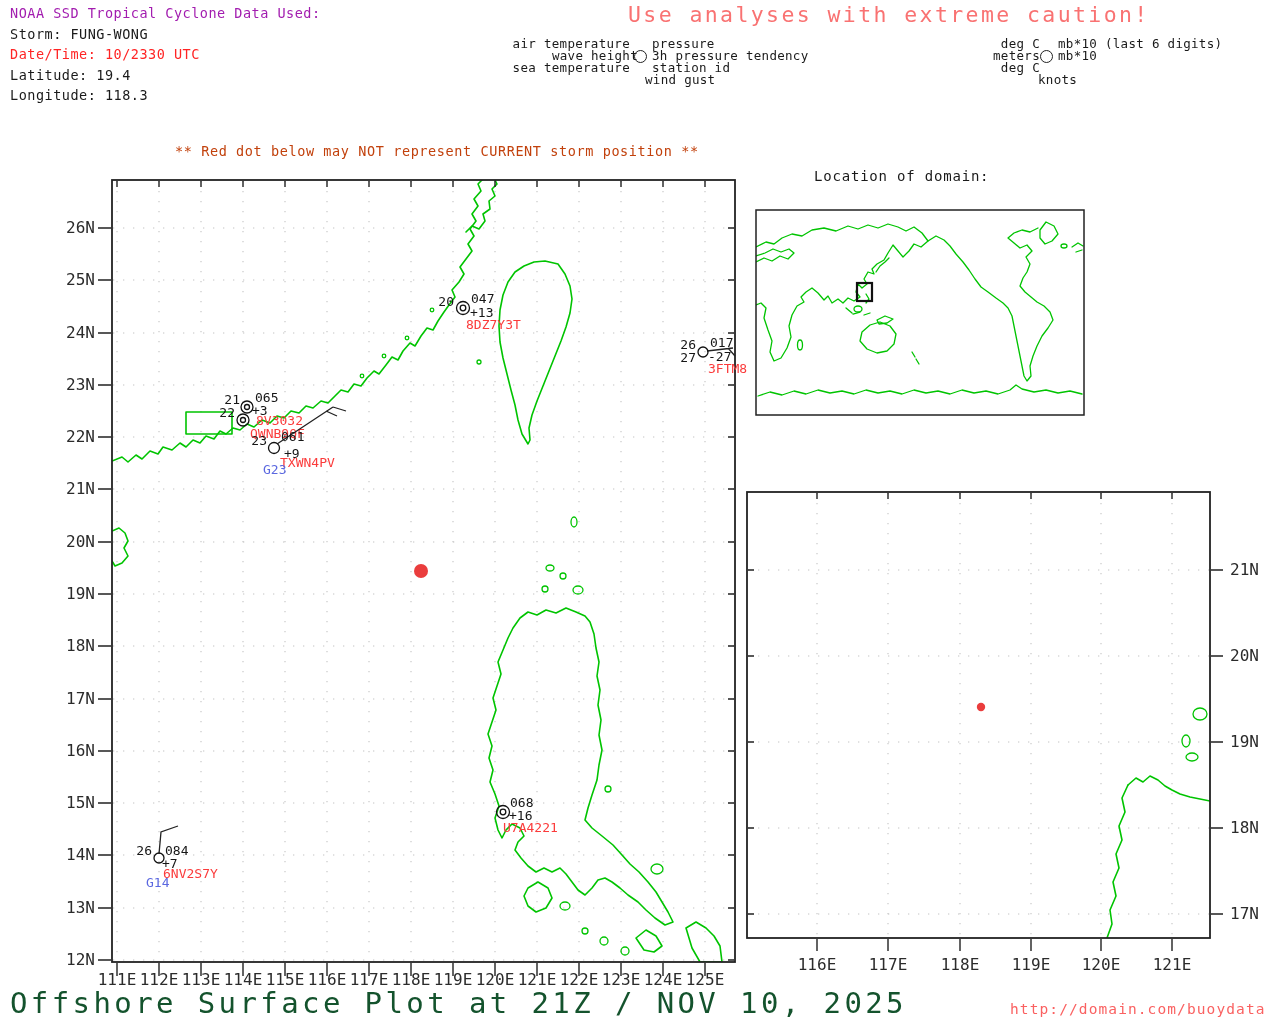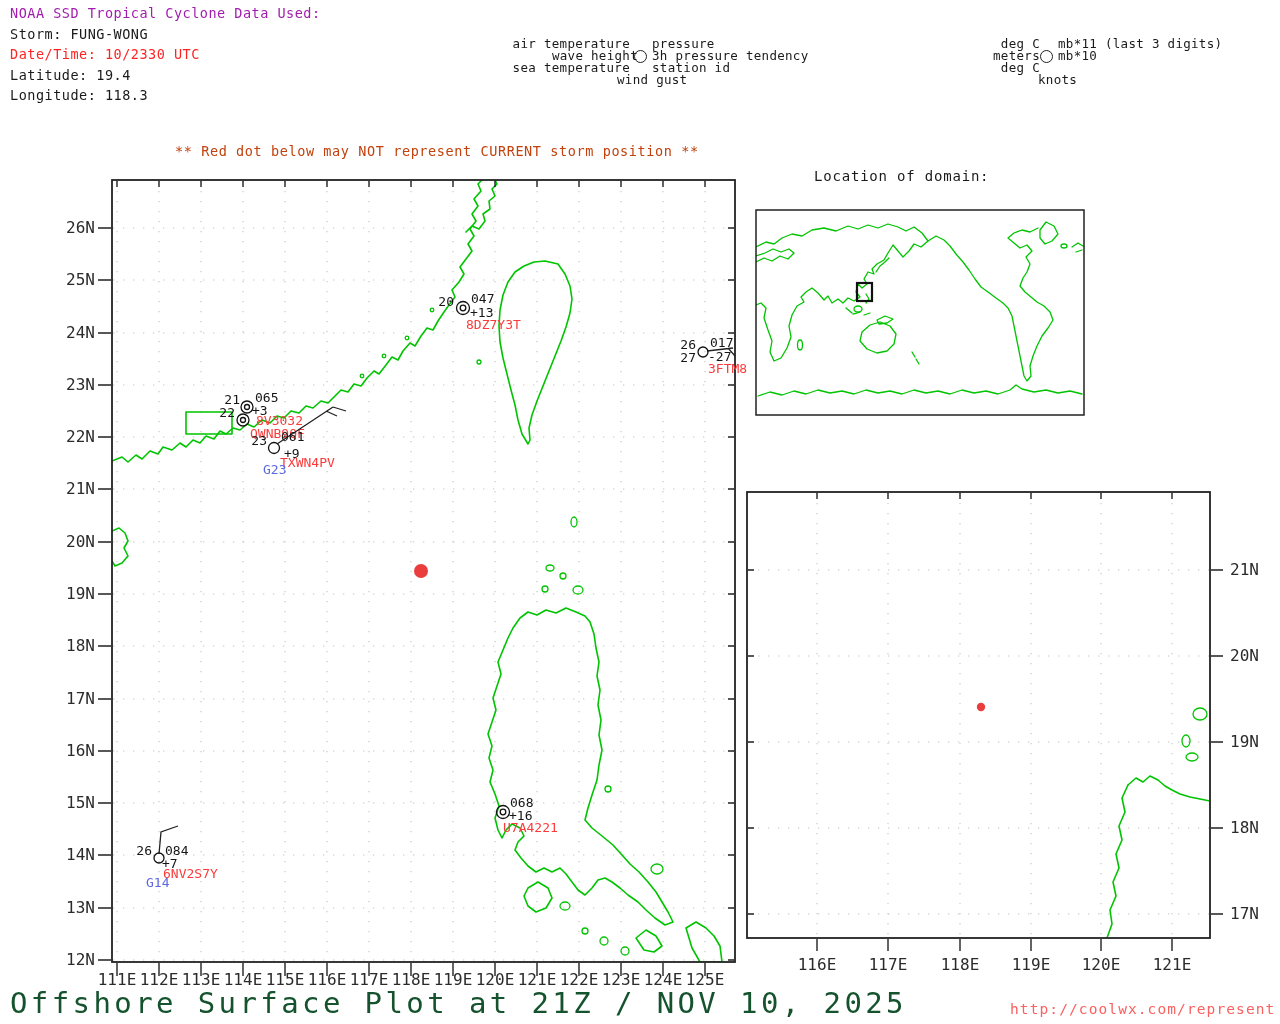--- a/index.html
+++ b/index.html
@@ -241,38 +241,39 @@
       </g>
     </g>
   </svg>
 
   <div class="abs t13 red" style="left:10px;top:6px">NOAA SSD Tropical Cyclone Data Used:</div>
   <div class="abs t13" style="left:10px;top:27px">Storm: FUNG-WONG</div>
   <div class="abs t13 boldred" style="left:10px;top:47px">Date/Time: 10/2330 UTC</div>
   <div class="abs t13" style="left:10px;top:68px">Latitude: 19.4</div>
   <div class="abs t13" style="left:10px;top:88px">Longitude: 118.3</div>
 
+  <div class="abs softred caution" style="left:628px;top:4px">Use analyses with extreme caution!</div>
 
   <div class="abs t12 legend-left-col" style="left:430px;top:37px">air temperature</div>
   <div class="abs t12 legend-left-col" style="left:438px;top:49px">wave height</div>
   <div class="abs t12 legend-left-col" style="left:430px;top:61px">sea temperature</div>
   <div class="abs legend-circle" style="left:634px;top:50px"></div>
   <div class="abs t12" style="left:652px;top:37px">pressure</div>
   <div class="abs t12" style="left:652px;top:49px">3h pressure tendency</div>
   <div class="abs t12" style="left:652px;top:61px">station id</div>
-  <div class="abs t12" style="left:617px;top:73px">wind gust</div>
+  <div class="abs t12" style="left:645px;top:73px">wind gust</div>
 
   <div class="abs t12 legend-left-col" style="left:840px;top:37px">deg C</div>
   <div class="abs t12 legend-left-col" style="left:840px;top:49px">meters</div>
   <div class="abs t12 legend-left-col" style="left:840px;top:61px">deg C</div>
   <div class="abs legend-circle" style="left:1040px;top:50px"></div>
-  <div class="abs t12" style="left:1058px;top:37px">mb*11 (last 3 digits)</div>
+  <div class="abs t12" style="left:1058px;top:37px">mb*10 (last 6 digits)</div>
   <div class="abs t12" style="left:1058px;top:49px">mb*10</div>
   <div class="abs t12" style="left:1038px;top:73px">knots</div>
 
   <div class="abs warnred warning" style="left:175px;top:144px">** Red dot below may NOT represent CURRENT storm position **</div>
 
   <div class="abs world-title" style="left:814px;top:169px">Location of domain:</div>
 
   <div class="abs footer-title" style="left:10px;top:988px">Offshore Surface Plot at 21Z / NOV 10, 2025</div>
-  <div class="abs footer-url" style="left:1010px;top:1002px">http://coolwx.com/represent</div>
+  <div class="abs footer-url" style="left:1010px;top:1002px">http://domain.com/buoydata</div>
 
 </div>
 
 </body></html>

